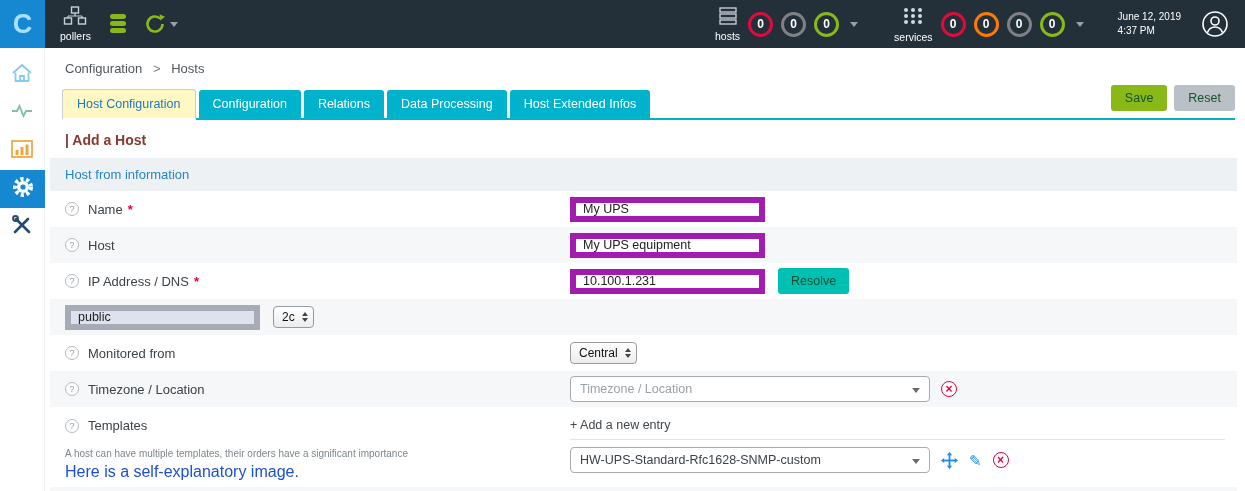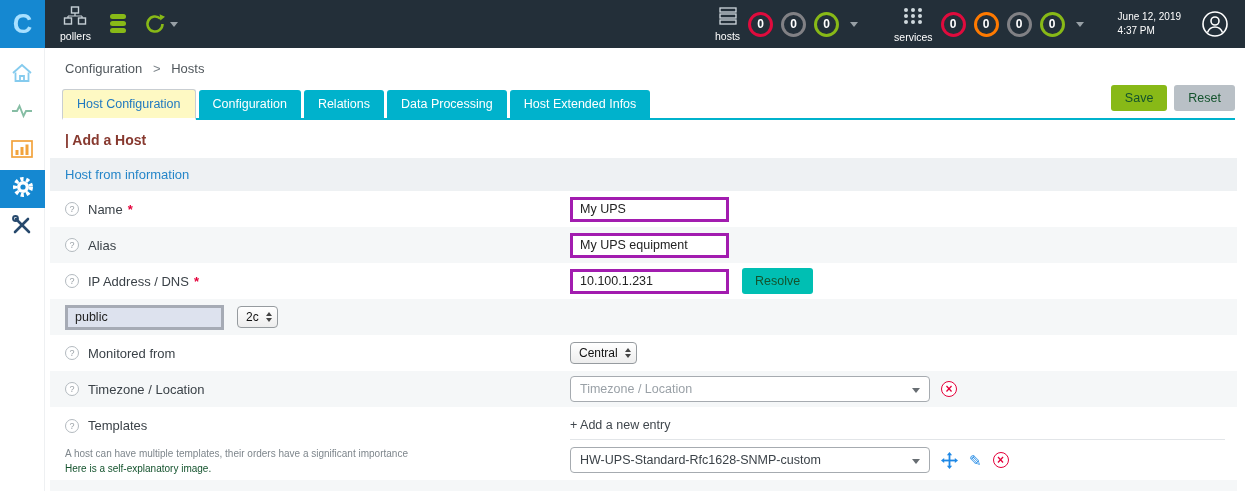--- a/index.html
+++ b/index.html
@@ -42,37 +42,37 @@
 
 .form-title{padding:12px 0 10px 20px;color:#87392f;font-weight:bold;font-size:14px}
 .section-bar{margin:0 8px 0 5px;background:#eef1f3;color:#2586c9;font-size:13px;padding:9px 0 9px 15px}
 .rows{margin:0 8px 0 5px}
 .frow{display:flex;align-items:center;min-height:36px;padding-left:15px;font-size:13px;color:#3b4248}
 .frow:nth-child(even){background:#f5f7f8}
 .flabel{display:flex;align-items:center;gap:9px;width:505px;flex-shrink:0}
 .help{width:14px;height:14px;border:1px solid #b3babf;border-radius:50%;color:#9aa1a7;font-size:9px;display:flex;align-items:center;justify-content:center;flex-shrink:0;cursor:pointer;background:#fff}
 .help::before{content:"?"}
 .req{color:#e4003a;margin-left:2px;font-weight:bold}
-input.txt{width:159px;height:25px;border:3px solid #a21caf;padding:0 7px;font-size:12.5px;font-family:inherit;color:#222;background:#fff}
+input.txt{width:195px;height:25px;border:6px solid #a21caf;padding:0 7px;font-size:12.5px;font-family:inherit;color:#222;background:#fff}
 input.community{background:#dde2ee;border-color:#a6abb5}
 .mini-select{display:inline-flex;align-items:center;gap:7px;border:1px solid #969b9f;border-radius:4px;background:linear-gradient(#fff,#ededed);padding:3px 5px 3px 8px;font-size:12px;color:#111;cursor:pointer}
 .mini-select.v2c{margin-left:13px}
 .steppers{display:flex;flex-direction:column;gap:2px}
 .steppers i{width:0;height:0;border-left:3.5px solid transparent;border-right:3.5px solid transparent;display:block}
 .steppers .up{border-bottom:4px solid #444}
 .steppers .down{border-top:4px solid #444}
 .select2{position:relative;width:360px;height:26px;border:1px solid #a6abb0;border-radius:4px;background:#fff;display:flex;align-items:center;padding:0 30px 0 9px;font-size:12.5px;color:#3b4248;cursor:pointer}
 .select2 .ph{color:#9aa1a7}
 .select2 .arrow{position:absolute;right:9px;top:11px;width:0;height:0;border-left:4px solid transparent;border-right:4px solid transparent;border-top:5px solid #676d72}
 .rmx{width:16px;height:16px;border:1px solid #e4003a;border-radius:50%;color:#e4003a;font-size:12px;font-weight:bold;display:flex;align-items:center;justify-content:center;margin-left:11px;cursor:pointer;background:#fff;line-height:1}
 .frow.tmpl{align-items:flex-start;padding-top:8px;padding-bottom:6px}
 .tmpl-left{width:505px;flex-shrink:0}
 .tmpl-label{display:flex;align-items:center;gap:9px;padding-top:3px}
 .tmpl-note{color:#7e868c;font-size:10px;margin-top:14px;max-width:472px;line-height:1.3}
-.tmpl-link{color:#14532d;font-size:10px;margin-top:3px;cursor:pointer}
+.tmpl-link{color:#1d4ed8;font-size:16px;margin-top:3px;cursor:pointer}
 .tmpl-right{flex:1;padding-right:12px}
 .add-entry{font-size:12.5px;color:#40474d;padding:3px 0 7px;border-bottom:1px solid #e2e5e8;cursor:pointer}
 .tmpl-sel-row{display:flex;align-items:center;margin-top:7px;gap:11px}
 .icon-btn{cursor:pointer;display:flex;align-items:center}
 .pencil{color:#1e88e5;font-size:15px;line-height:1}
 .frow.cs{min-height:34px;border-bottom:1px solid #dfe3e6}
 </style>
 </head>
 <body>
 
@@ -248,21 +248,21 @@
           <span class="help"></span>
           <span>Name</span>
           <span class="req" style="margin-left:-4px">*</span>
         </div>
         <input class="txt" type="text" value="My UPS" style="">
       </div>
 
       <div class="frow">
         <div class="flabel">
           <span class="help"></span>
-          <span>Alias</span>
+          <span>Host</span>
         </div>
         <input class="txt" type="text" value="My UPS equipment" style="">
       </div>
 
       <div class="frow">
         <div class="flabel">
           <span class="help"></span>
           <span>IP Address / DNS</span>
           <span class="req" style="margin-left:-4px">*</span>
         </div>

